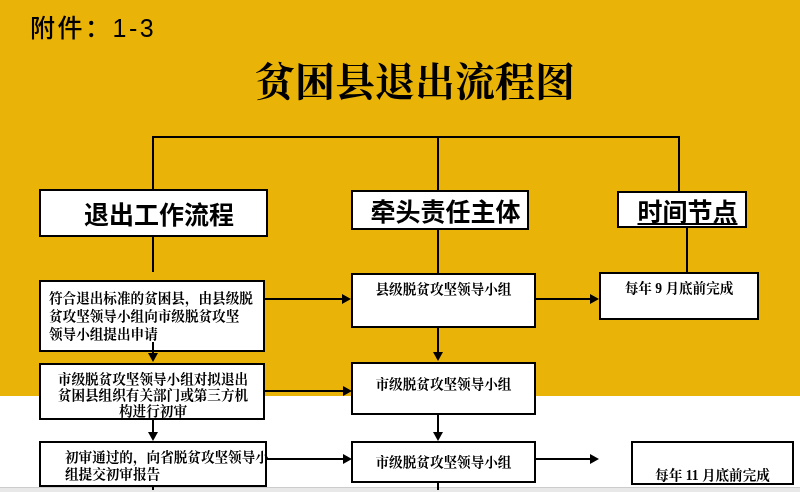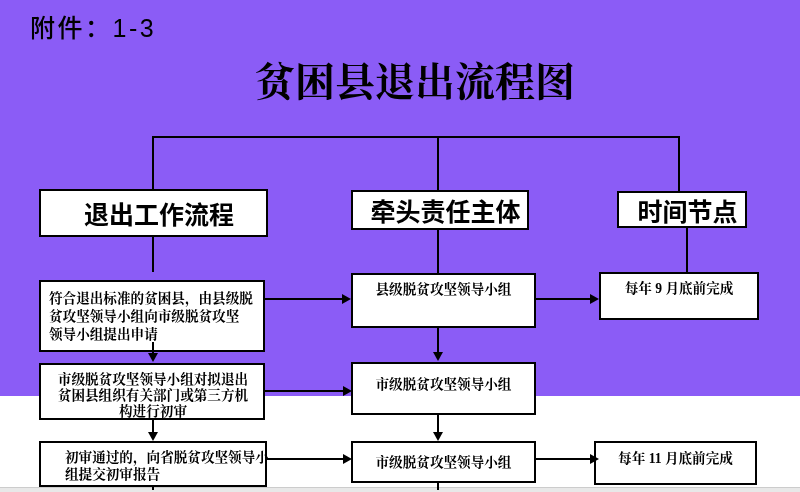--- a/index.html
+++ b/index.html
@@ -1,49 +1,49 @@
 <!DOCTYPE html>
 <html lang="zh-CN"><head>
 <meta charset="utf-8">
 <style>
   html,body{margin:0;padding:0;}
   body{width:800px;height:492px;overflow:hidden;background:#ffffff;
        font-family:"Liberation Sans", sans-serif;color:#000;}
-  .stage{position:relative;width:800px;height:396px;background:#8b5cf6;}
+  .stage{position:relative;width:800px;height:396px;background:#eab308;}
 
   
   .attach{position:absolute;left:30px;top:13px;font-size:25px;font-weight:500;
           letter-spacing:2.5px;line-height:30px;font-family:"Liberation Sans","Noto Sans CJK SC",sans-serif;}
   .title{position:absolute;left:0;top:60px;width:830px;text-align:center;
          font-size:40px;font-weight:bold;line-height:46px;
          font-family:"Liberation Serif","Noto Serif CJK SC",serif;}
 
   
   .box{position:absolute;box-sizing:border-box;border:2px solid #000;background:#fff;}
   .hdr{display:flex;align-items:center;justify-content:center;
        font-family:"Liberation Sans","Noto Sans CJK SC",sans-serif;font-weight:bold;font-size:25px;
        letter-spacing:0px;padding-left:11px;}
   .btxt{font-family:"Liberation Serif","Noto Serif CJK SC",serif;font-weight:bold;font-size:13.6px;
         white-space:pre;}
   .ctext{text-align:center;}
 
   #hdr-process{left:39px;top:189px;width:229px;height:48px;}
   #hdr-responsible{left:351px;top:190px;width:178px;height:40px;align-items:flex-end;}
-  #hdr-time{left:617px;top:191px;width:130px;height:37px;}
+  #hdr-time{left:617px;top:191px;width:130px;height:37px;text-decoration:underline;}
 
   #box-p1{left:39px;top:280px;width:226px;height:72px;padding:8px 6px 0 8px;line-height:18px;}
   #box-p2{left:39px;top:363px;width:226px;height:57px;padding:7px 6px 0 8px;line-height:16px;text-align:center;}
   #box-p3{left:39px;top:441px;width:228px;height:46px;padding:7px 6px 0 24px;line-height:16.5px;}
 
   #box-r1{left:351px;top:273px;width:185px;height:55px;padding-top:8px;line-height:14px;}
   #box-r2{left:351px;top:362px;width:185px;height:53px;padding-top:14px;line-height:14px;}
   #box-r3{left:351px;top:441px;width:185px;height:42px;padding-top:13px;line-height:14px;}
 
   #box-t1{left:599px;top:272px;width:160px;height:48px;padding-top:8px;line-height:14px;}
-  #box-t2{left:594px;top:441px;width:163px;height:44px;padding-top:9px;line-height:14px;}
+  #box-t2{left:631px;top:441px;width:163px;height:44px;padding-top:26px;line-height:14px;}
 
   
   .hline{position:absolute;height:2px;background:#000;}
   .vline{position:absolute;width:2px;background:#000;}
 
   
   .ah-right{position:absolute;width:0;height:0;
             border-top:5px solid transparent;border-bottom:5px solid transparent;
             border-left:9px solid #000;}
   .ah-down{position:absolute;width:0;height:0;

